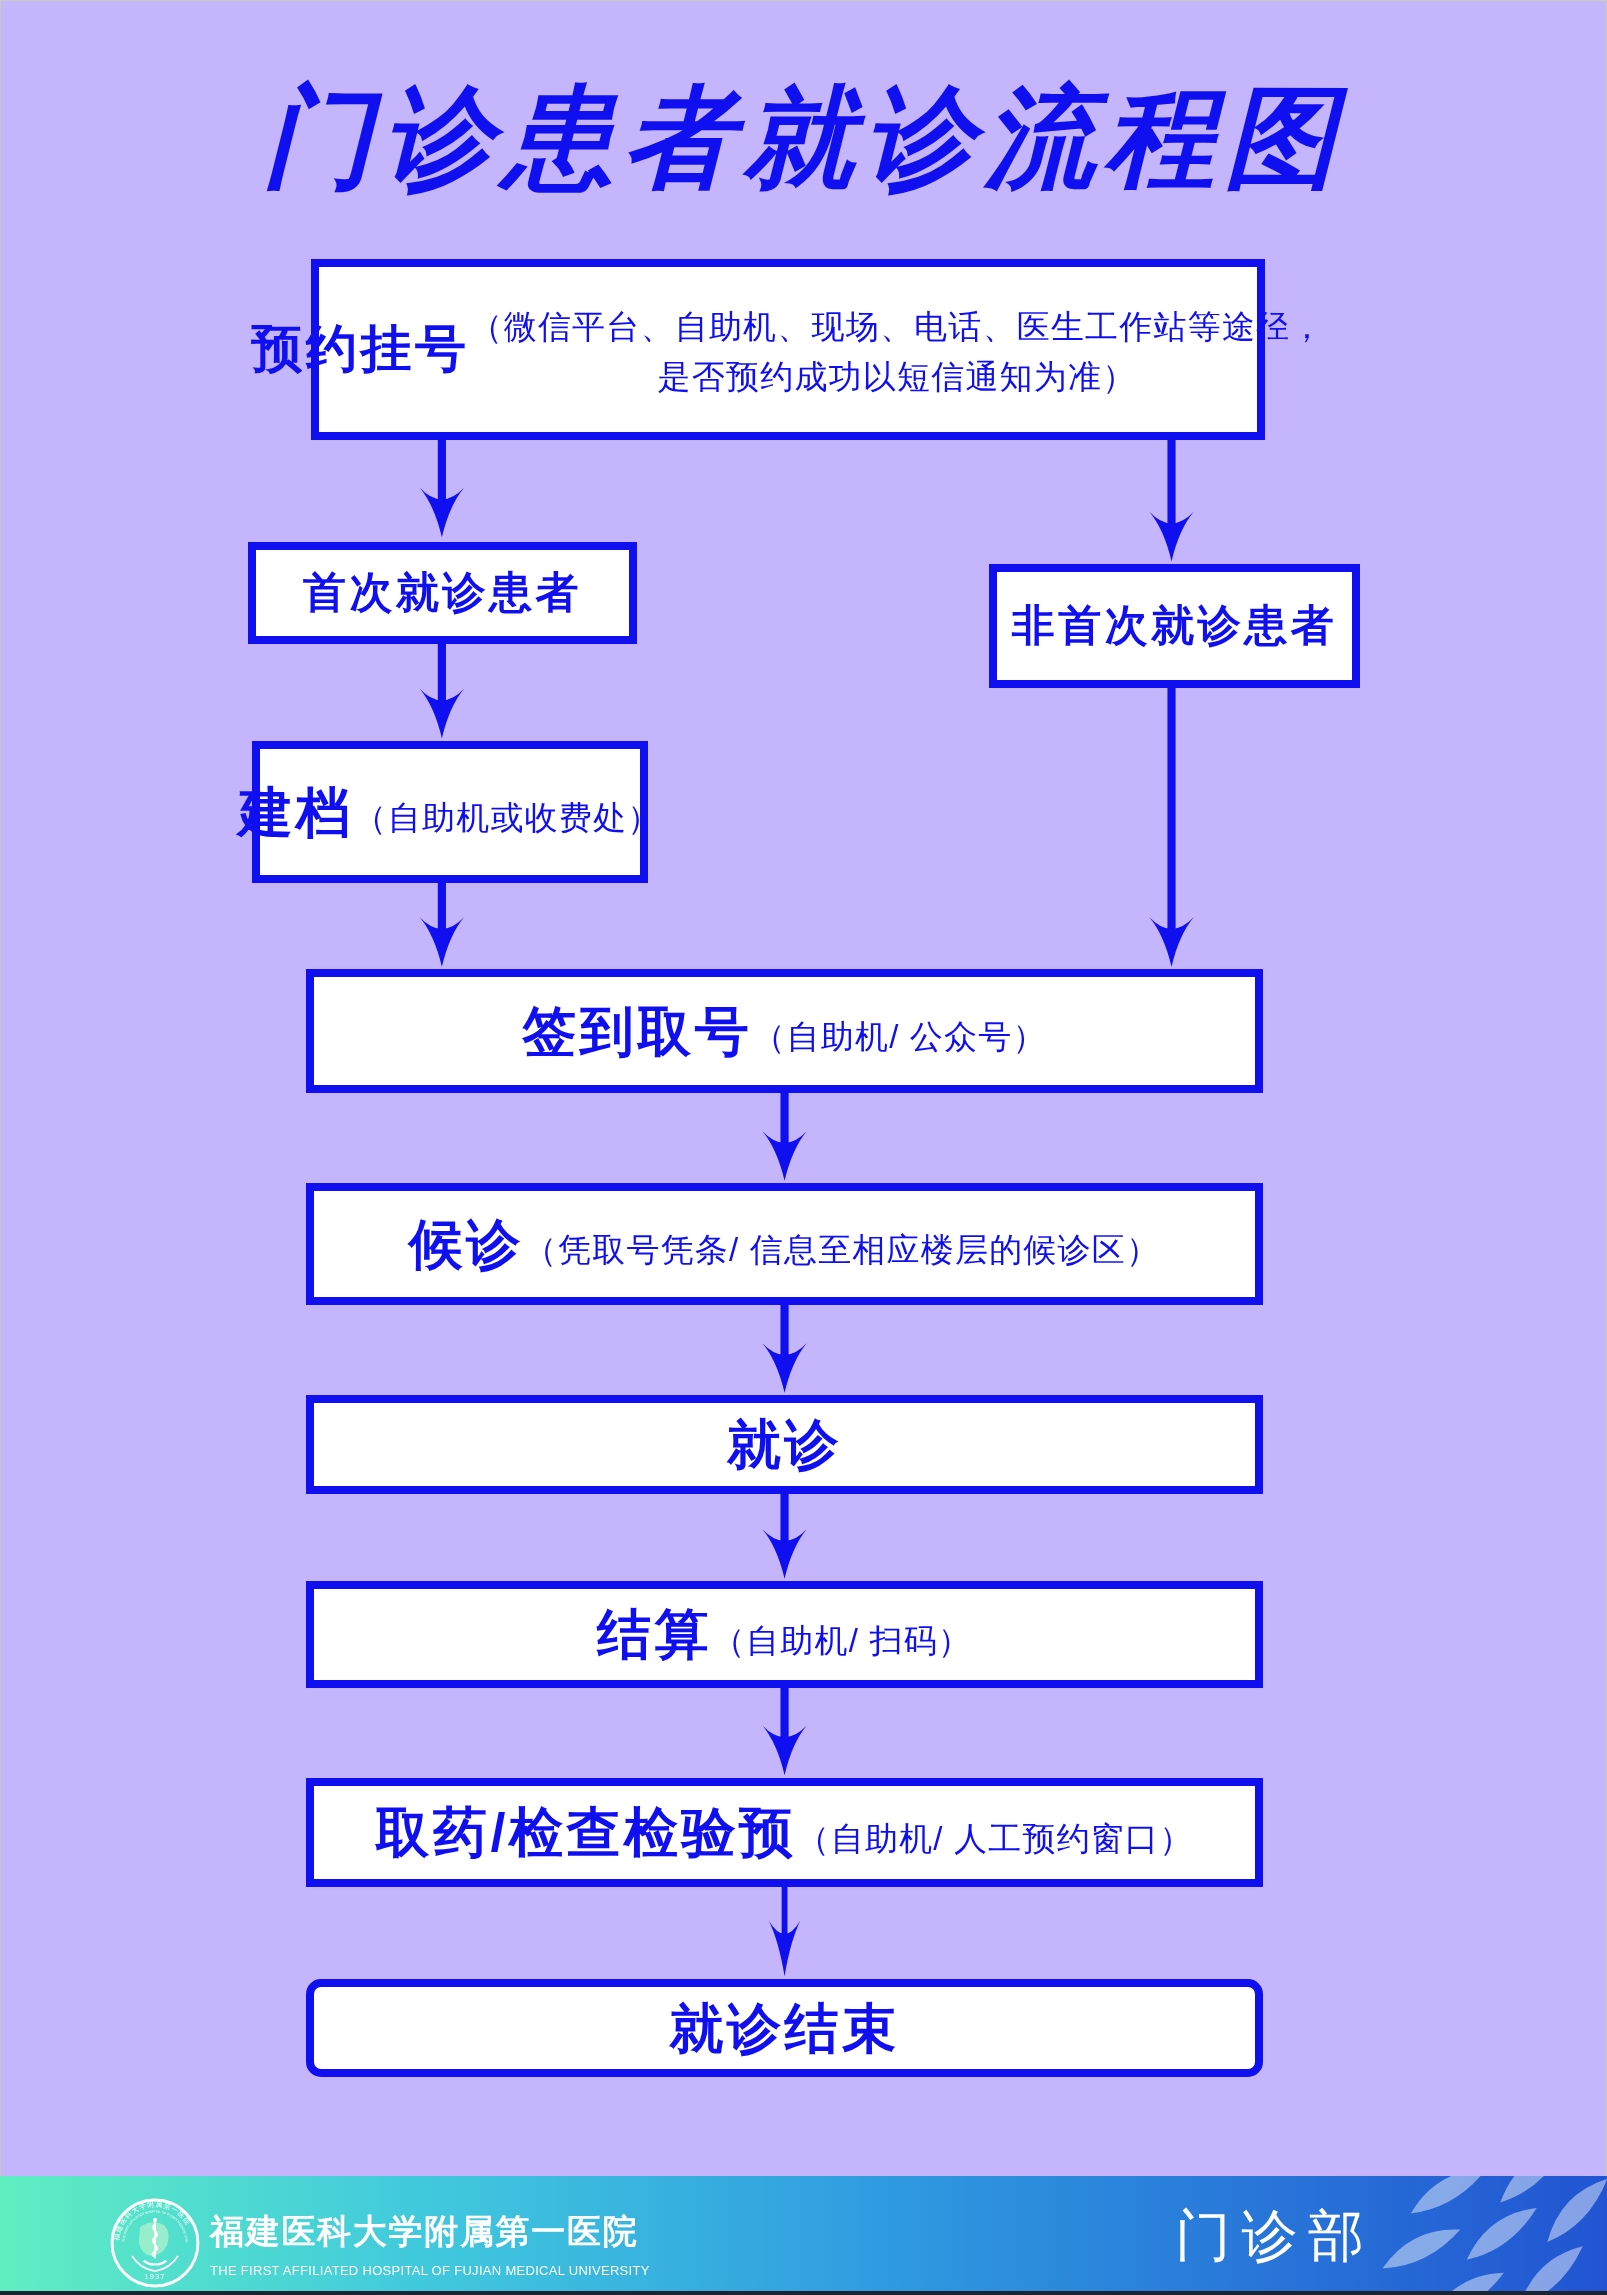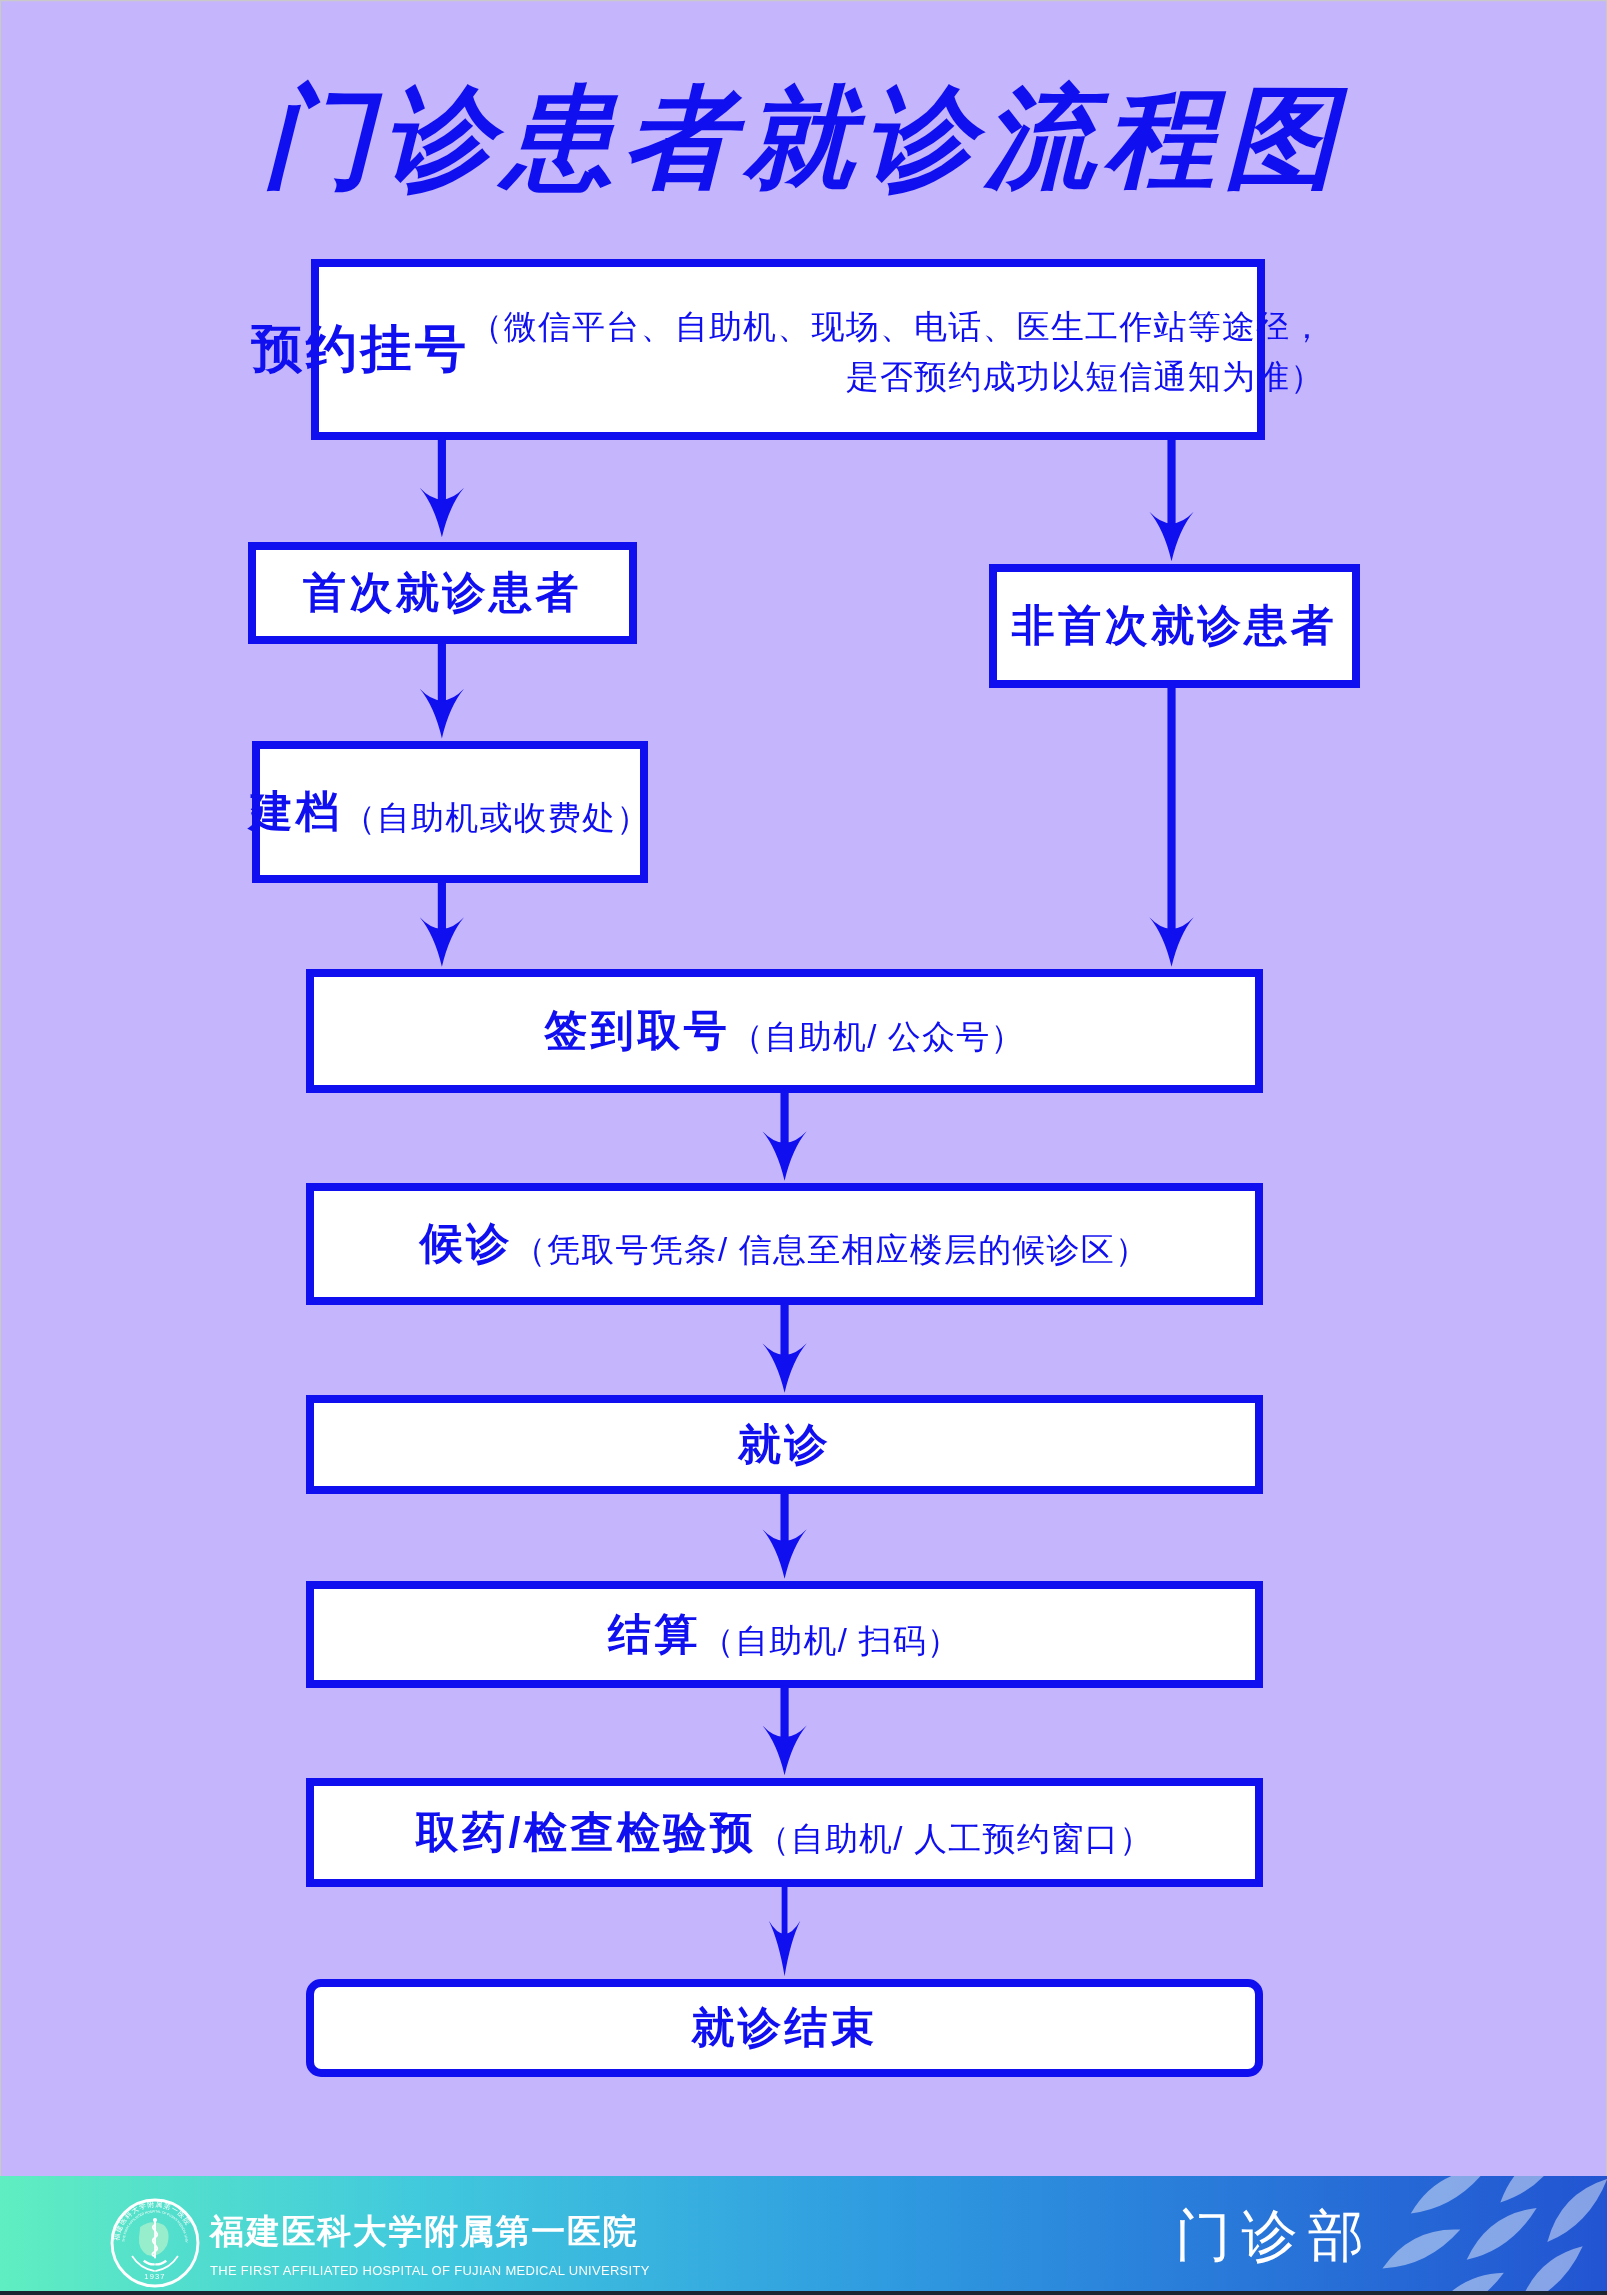--- a/index.html
+++ b/index.html
@@ -11,25 +11,25 @@
     text-align:center;font-size:111px;font-weight:bold;font-style:italic;
     letter-spacing:9.3px;color:var(--accent);white-space:nowrap;
   }
 
   .box{
     position:absolute;box-sizing:border-box;background:#ffffff;
     border:8.7px solid var(--accent);
     display:flex;flex-direction:row;align-items:center;justify-content:center;
     text-align:center;color:var(--accent);
   }
-  .box-title{font-size:43px;font-weight:bold;letter-spacing:3.5px;line-height:1.15;white-space:nowrap;}
+  .box-title{font-size:54px;font-weight:bold;letter-spacing:3.5px;line-height:1.15;white-space:nowrap;}
   .box-title.big{font-size:51px;}
   .box-title.mid{font-size:43px;}
   .box-note{font-size:33px;font-weight:normal;letter-spacing:1.2px;line-height:1.35;margin-top:13px;white-space:nowrap;}
-  .note-lines .box-note{margin-top:5.8px;text-align:right;}
+  .note-lines .box-note{margin-top:5.8px;}
 
   svg.arrows{position:absolute;left:0;top:0;pointer-events:none;}
   .arrow-fill{fill:var(--accent);}
 
   .footer{
     position:absolute;left:0;top:2176px;width:1607px;height:119px;
     background:linear-gradient(90deg,var(--footer-gradient-start) 0%,#41c9dd 26%,var(--footer-gradient-mid) 55%,var(--footer-gradient-end) 100%);
     overflow:hidden;
   }
   .hospital-name{position:absolute;left:210px;top:33px;color:#ffffff;}

